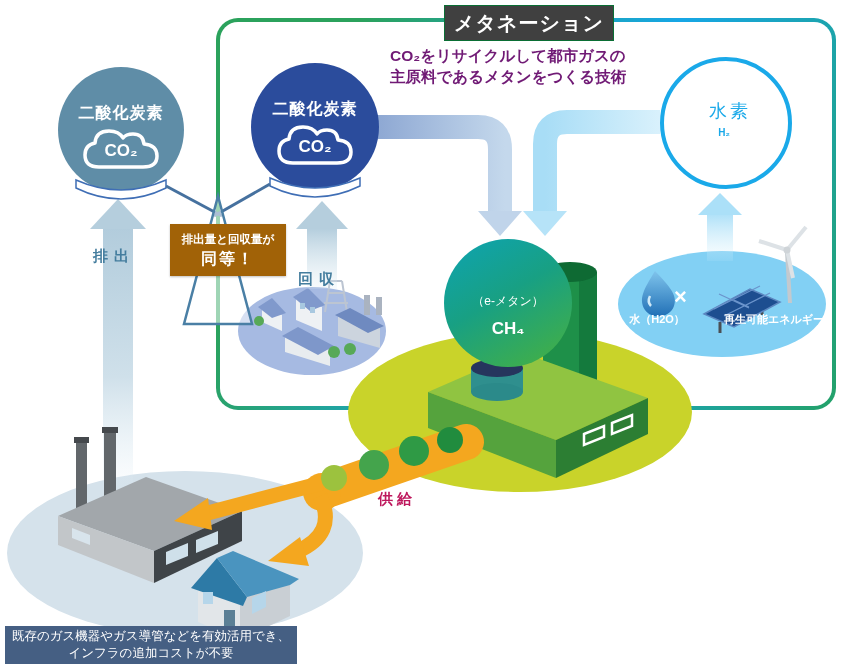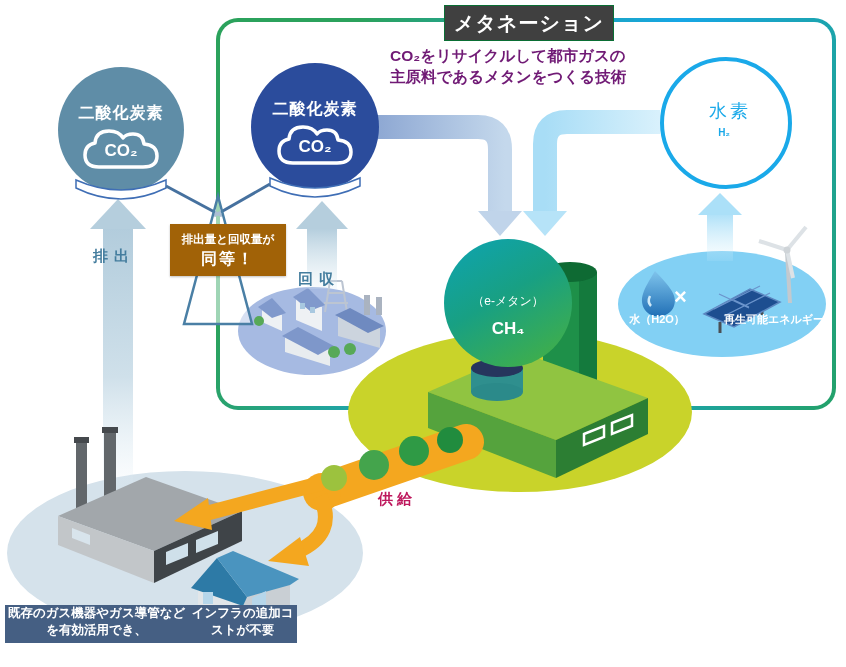--- a/index.html
+++ b/index.html
@@ -40,23 +40,23 @@
   .balance-note .l2{font-size:16px;margin-top:2px;letter-spacing:2px;}
   
   .flow-label{z-index:5;font-weight:bold;color:#447d9e;font-size:15px;letter-spacing:6px;}
   .lbl-emission{left:93px;top:247px;}
   .lbl-recovery{left:298px;top:247px;margin-top:23px;}
   .lbl-supply{left:378px;top:490px;color:#be185d;letter-spacing:4px;z-index:5;font-weight:bold;font-size:15px;}
   .lbl-multiply{left:674px;top:284px;z-index:5;color:#fff;font-size:22px;font-weight:bold;}
   .lbl-water{left:612px;top:312px;width:90px;text-align:center;z-index:5;color:#fff;font-size:11px;font-weight:bold;}
   .lbl-renewable{left:708px;top:312px;width:116px;text-align:center;z-index:5;color:#fff;font-size:11px;font-weight:bold;margin-left:8px;}
   
-  .bottom-note{left:5px;top:605px;width:292px;height:38px;background:#455f83;z-index:5;color:#fff;
-               font-weight:bold;font-size:12.5px;line-height:17px;text-align:center;
-               display:flex;flex-direction:row;justify-content:center;}
+  .bottom-note{left:5px;top:626px;width:292px;height:38px;background:#455f83;z-index:5;color:#fff;
+               font-weight:normal;font-size:12.5px;line-height:17px;text-align:center;
+               display:flex;flex-direction:column;justify-content:center;}
 </style>
 </head>
 <body>
 
 <div class="canvas">
 
   <div class="abs frame">
     <div class="frame-inner"></div>
   </div>
 

